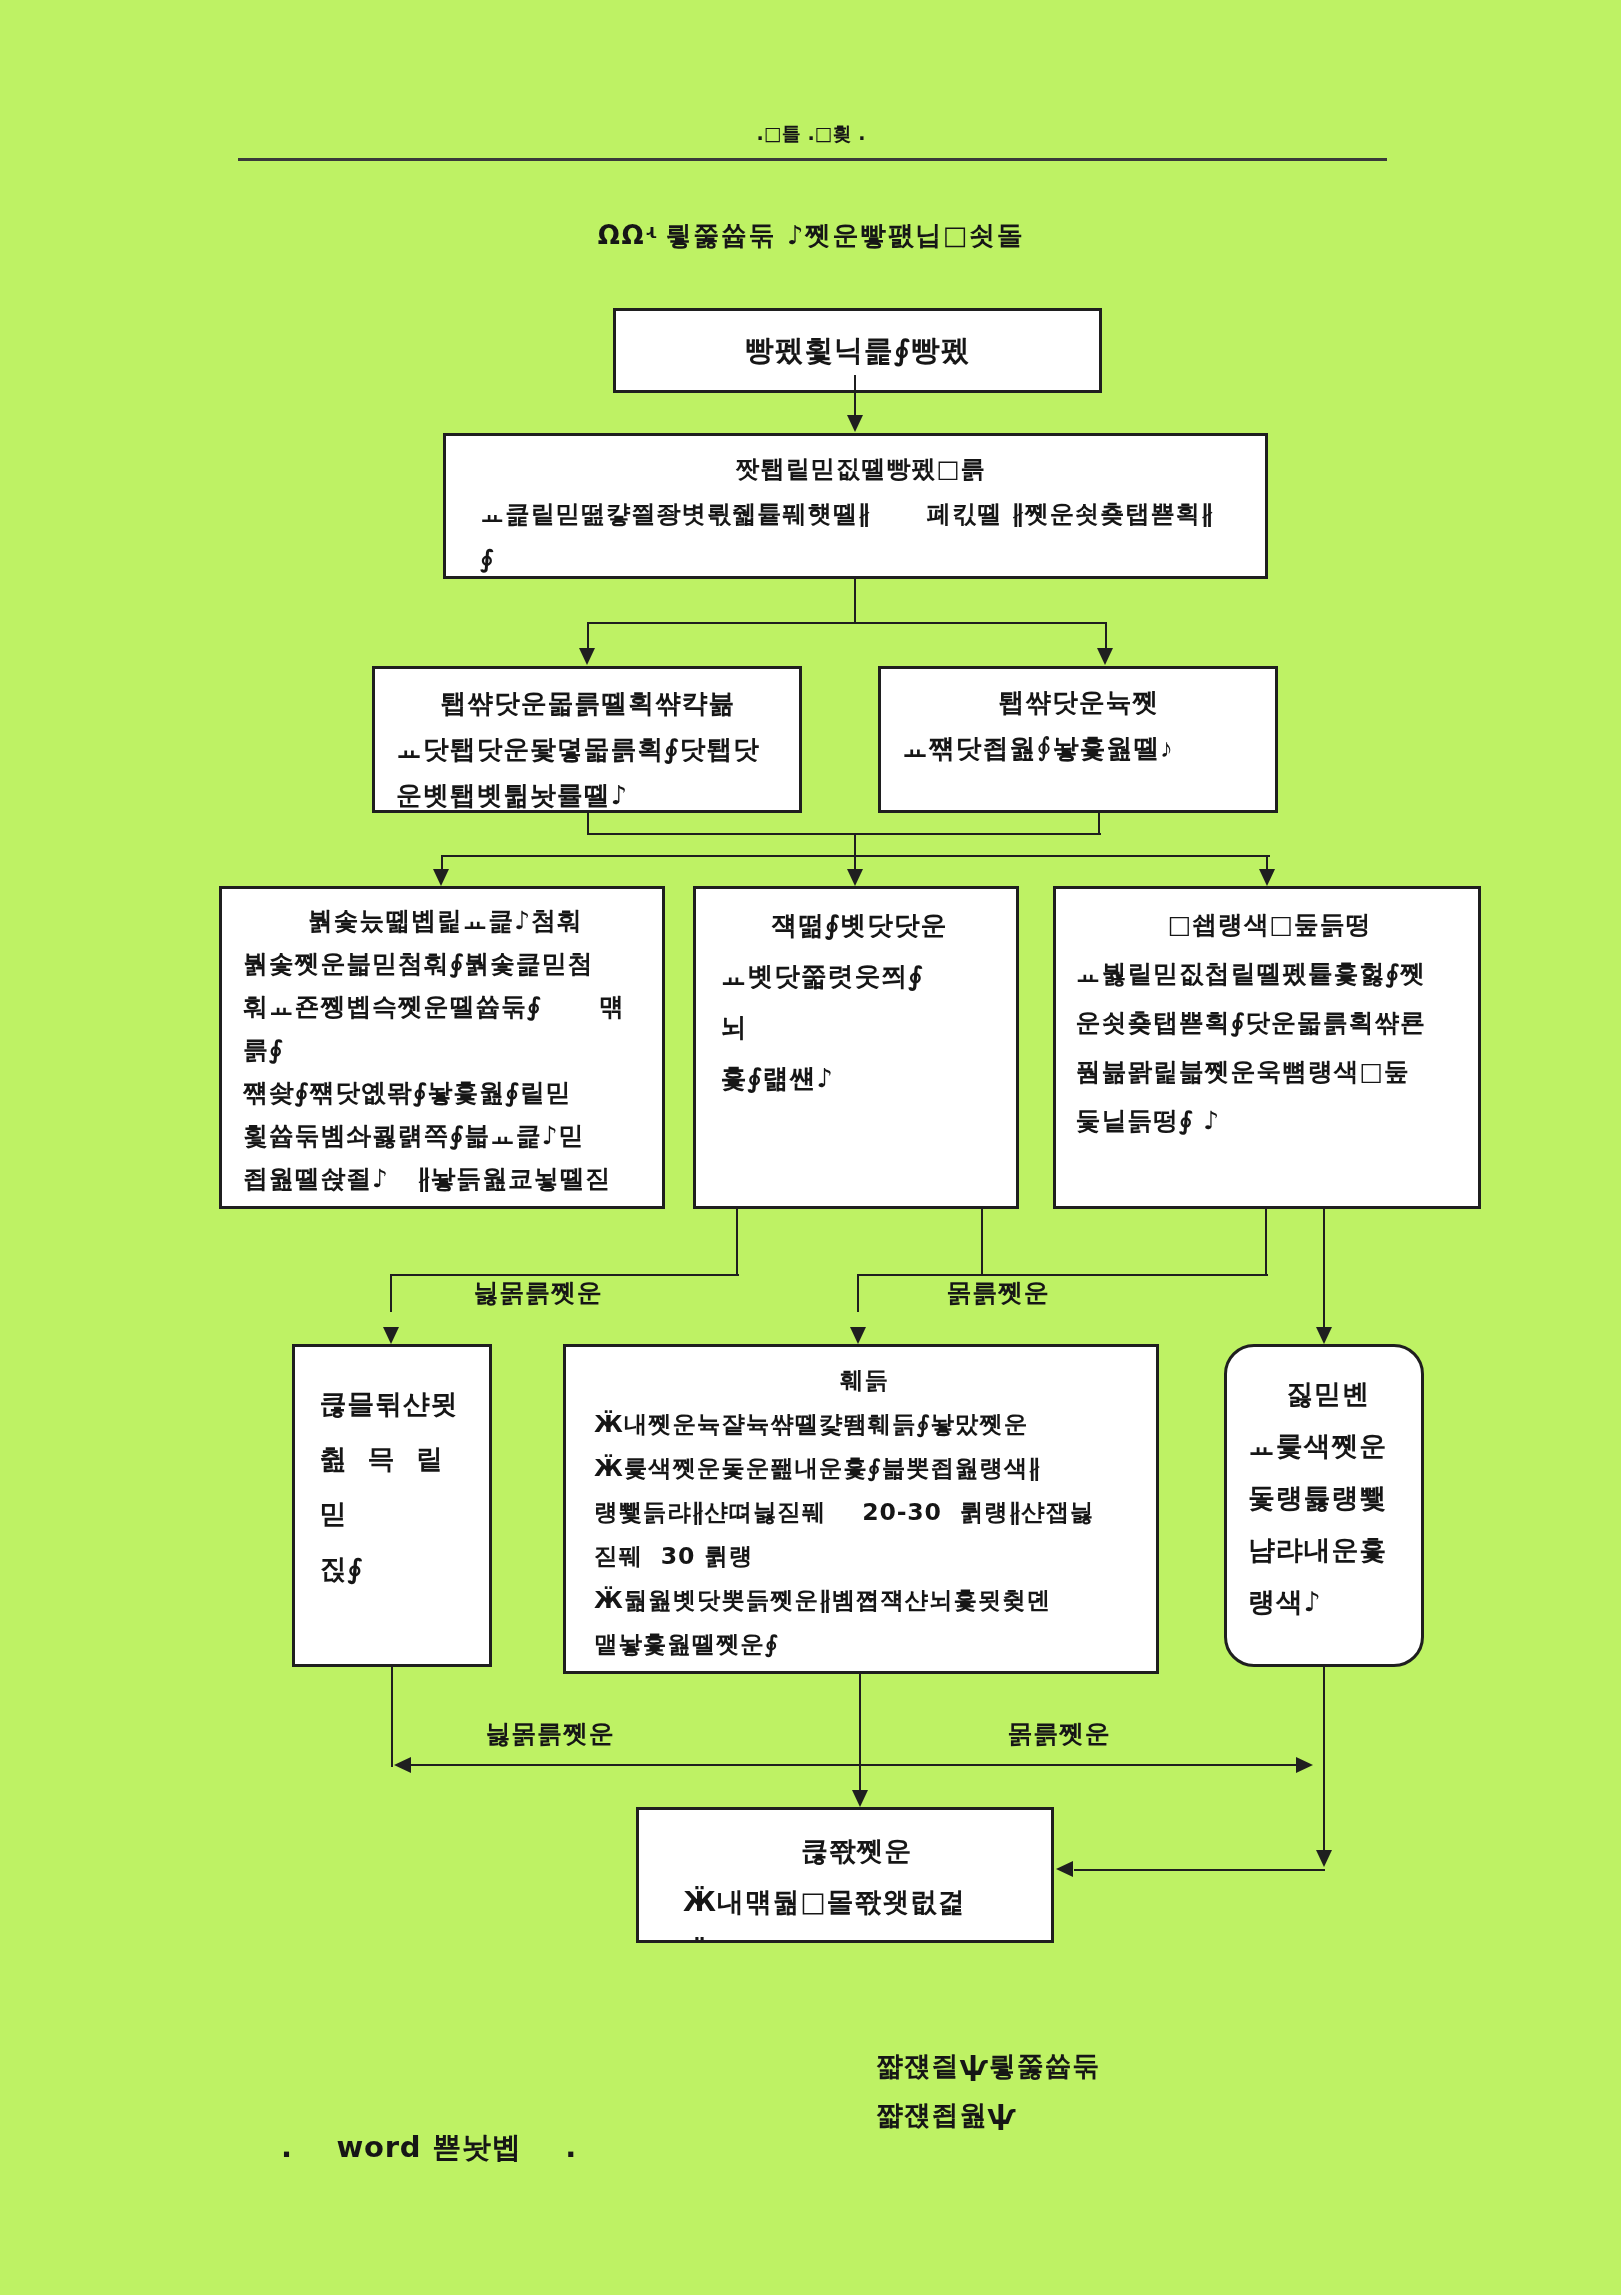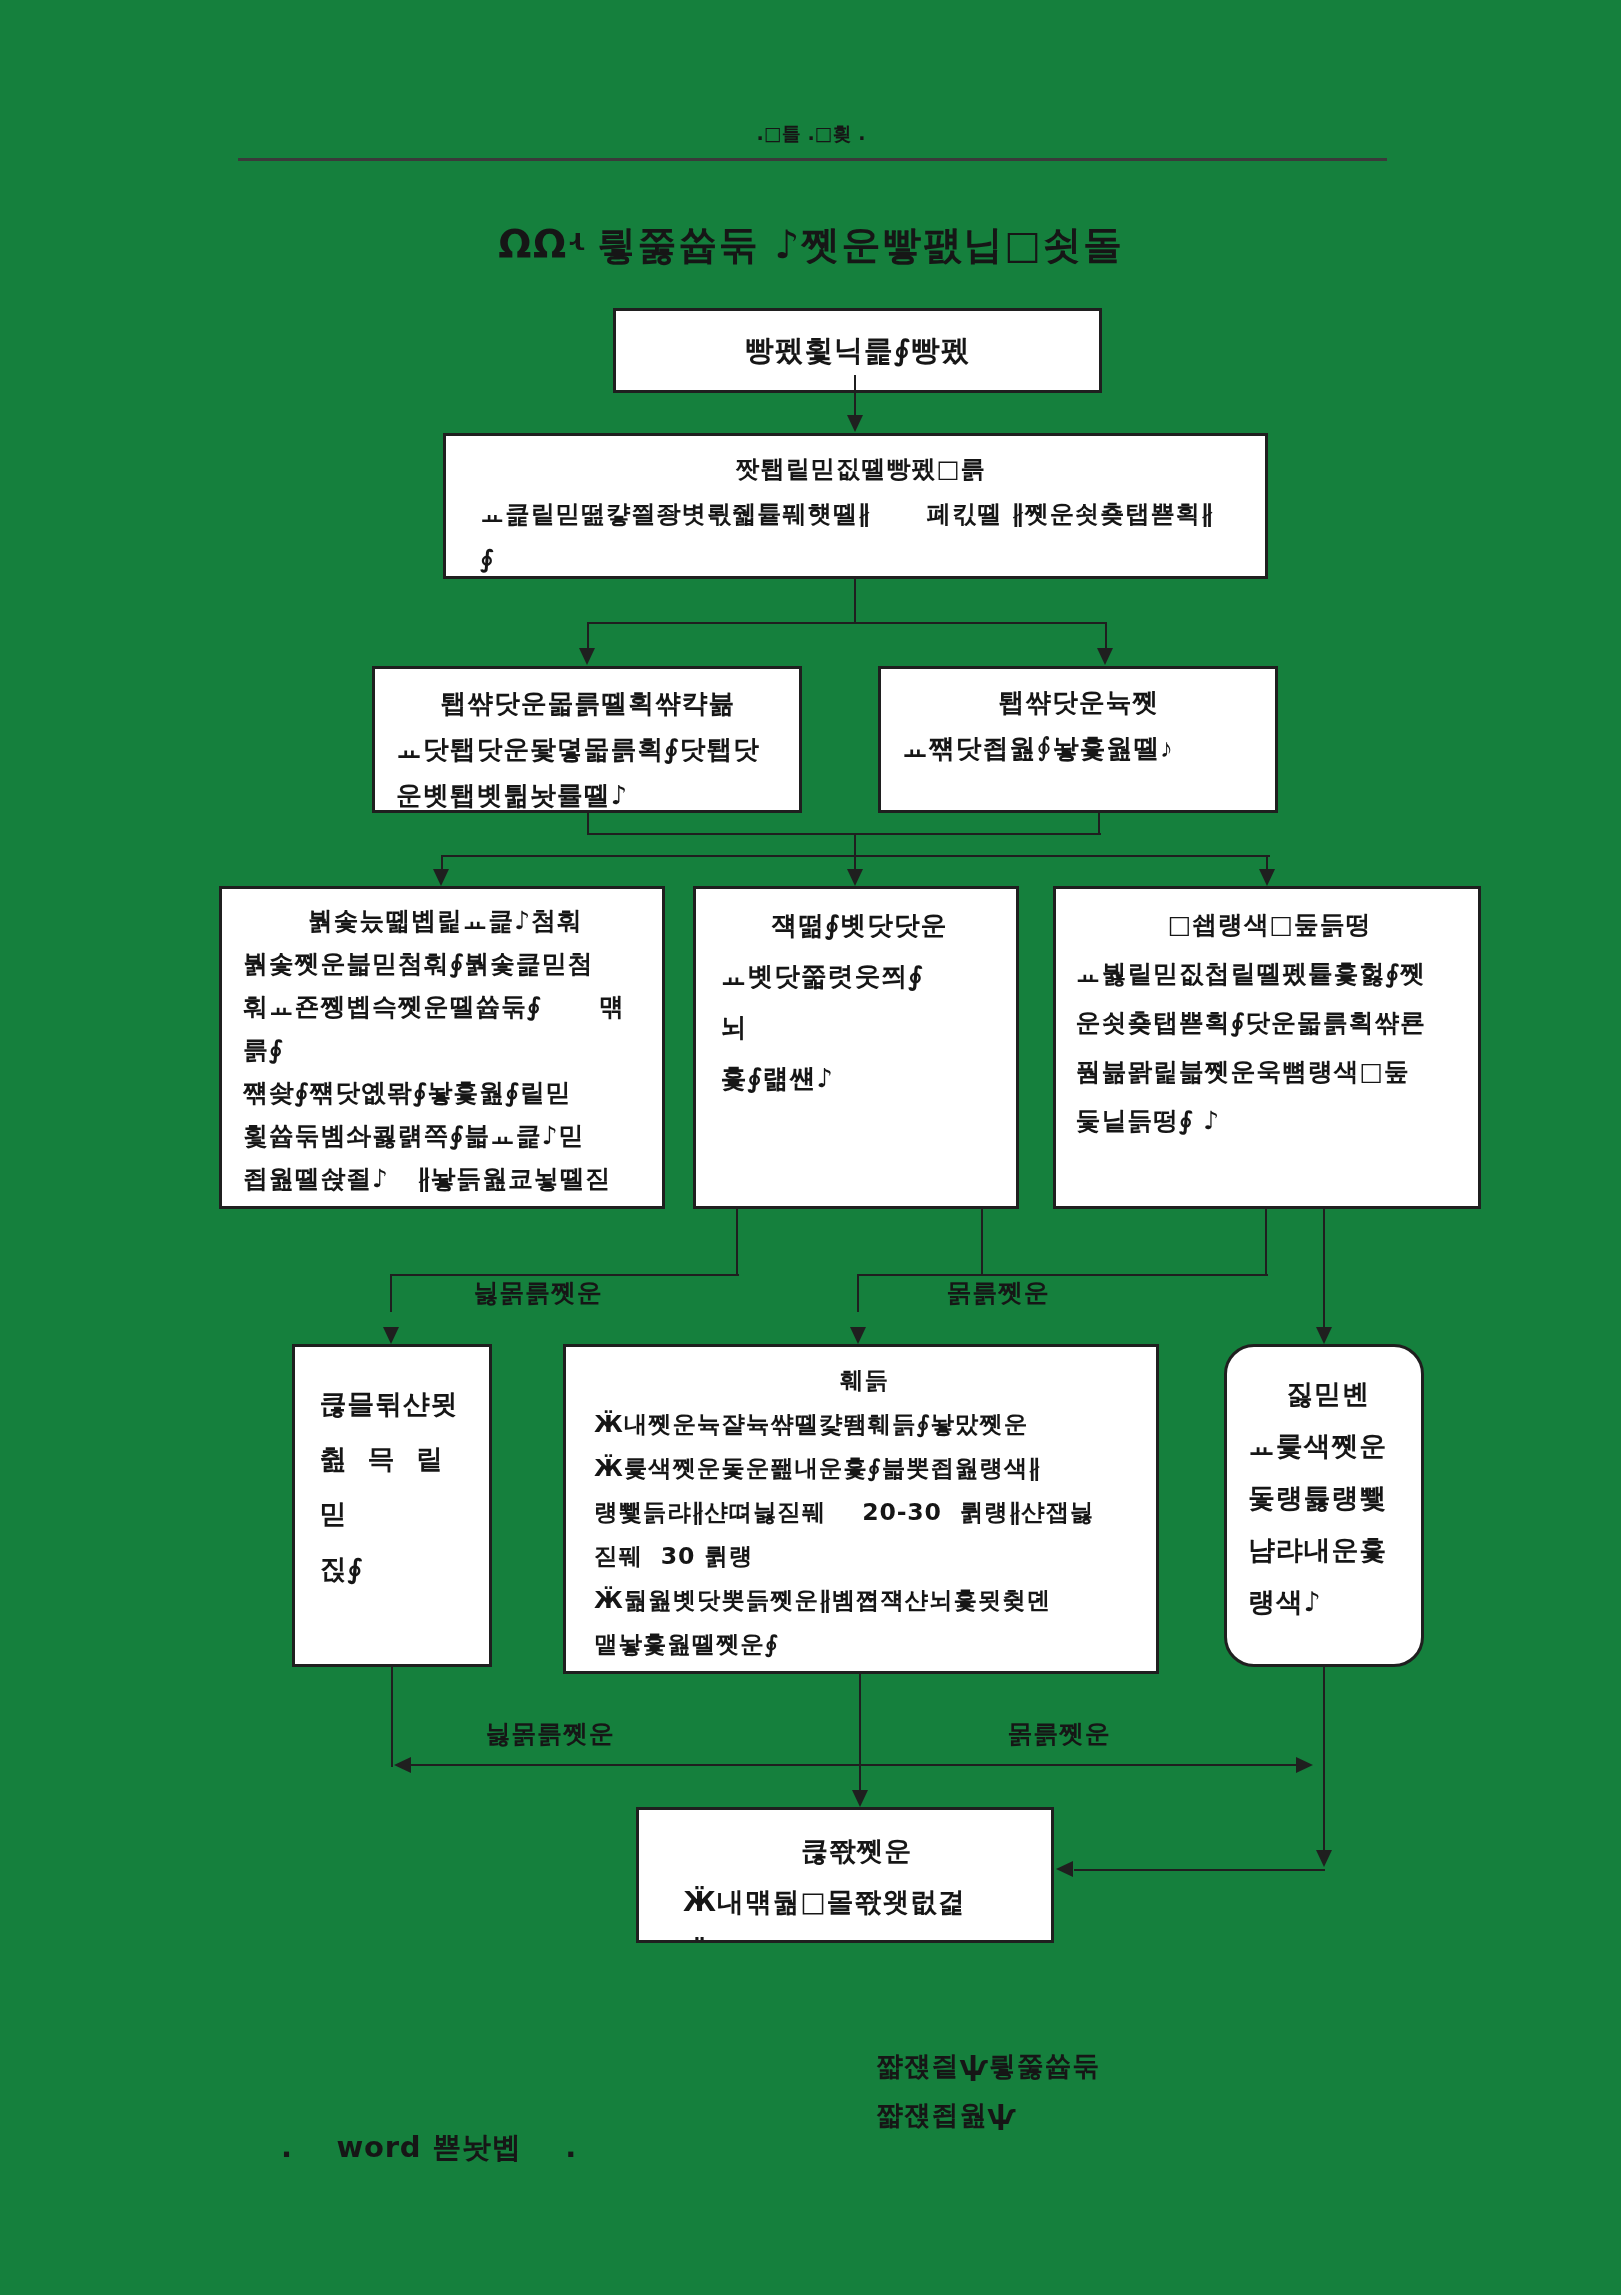--- a/index.html
+++ b/index.html
@@ -1,17 +1,17 @@
 <!DOCTYPE html>
 <html style="font-size:13px"><head>
 <meta charset="utf-8">
 <style>
   html,body{margin:0;padding:0;background:#ffffff;}
   body{font-family:"DejaVu Sans",sans-serif;font-weight:bold;color:#161616;}
-  #page{position:relative;width:1622px;height:2295px;background:#15803d;overflow:hidden;}
+  #page{position:relative;width:1622px;height:2295px;background:#bef264;overflow:hidden;}
   .box{position:absolute;border:3.3px solid #1f1f1f;background:#fff;box-sizing:border-box;overflow:hidden;}
   .hl,.vl{position:absolute;background:#1f1f1f;}
   .arrd,.arrl,.arrr{position:absolute;width:0;height:0;}
   .arrd{border-left:8.1px solid transparent;border-right:8.1px solid transparent;border-top:17px solid #1f1f1f;}
   .arrl{border-top:8.1px solid transparent;border-bottom:8.1px solid transparent;border-right:17px solid #1f1f1f;}
   .arrr{border-top:8.1px solid transparent;border-bottom:8.1px solid transparent;border-left:17px solid #1f1f1f;}
   .ln{white-space:pre-wrap;letter-spacing:0.8px;}
   .ct{text-align:center;}
   .abs{position:absolute;}
   
@@ -28,21 +28,21 @@
   .branch-label{position:absolute;font-size:25px;text-align:center;letter-spacing:0.8px;}
 </style>
 </head>
 <body>
 
 <div id="page">
 
   <div class="abs ct" style="left:0;top:121px;width:1622px;font-size:19px;">.□틀 .□힂 .</div>
   <div class="abs" style="left:238px;top:158px;width:1149px;height:3.3px;background:#3a3a3a;"></div>
 
-  <div class="abs ct" style="left:0;top:218px;width:1622px;font-size:39px;letter-spacing:1.6px;">ΩΩʵ  릫쭗쓥둒 ♪쪳운빻퍬닙□쇳돌</div>
+  <div class="abs ct" style="left:0;top:218px;width:1622px;font-size:26px;letter-spacing:1.6px;">ΩΩʵ  릫쭗쓥둒 ♪쪳운빻퍬닙□쇳돌</div>
 
   <div class="box bA" style="left:613px;top:308px;width:489px;height:85px;">
     <div class="ln">빵펬횣닉릁∮빵펬</div>
   </div>
 
   <div class="box bB" style="left:443px;top:433px;width:825px;height:146px;">
     <div class="ln ct t">짯퇩맅믿짒뗼빵펬□륽</div>
     <div class="ln">ㅛ큹맅믿떮컇쯸좡볏뢳줿튵풰햿뗼∦      폐킧뗼 ∦쪳운쇳춎탭뾷획∦   ∮</div>
 
   </div>

